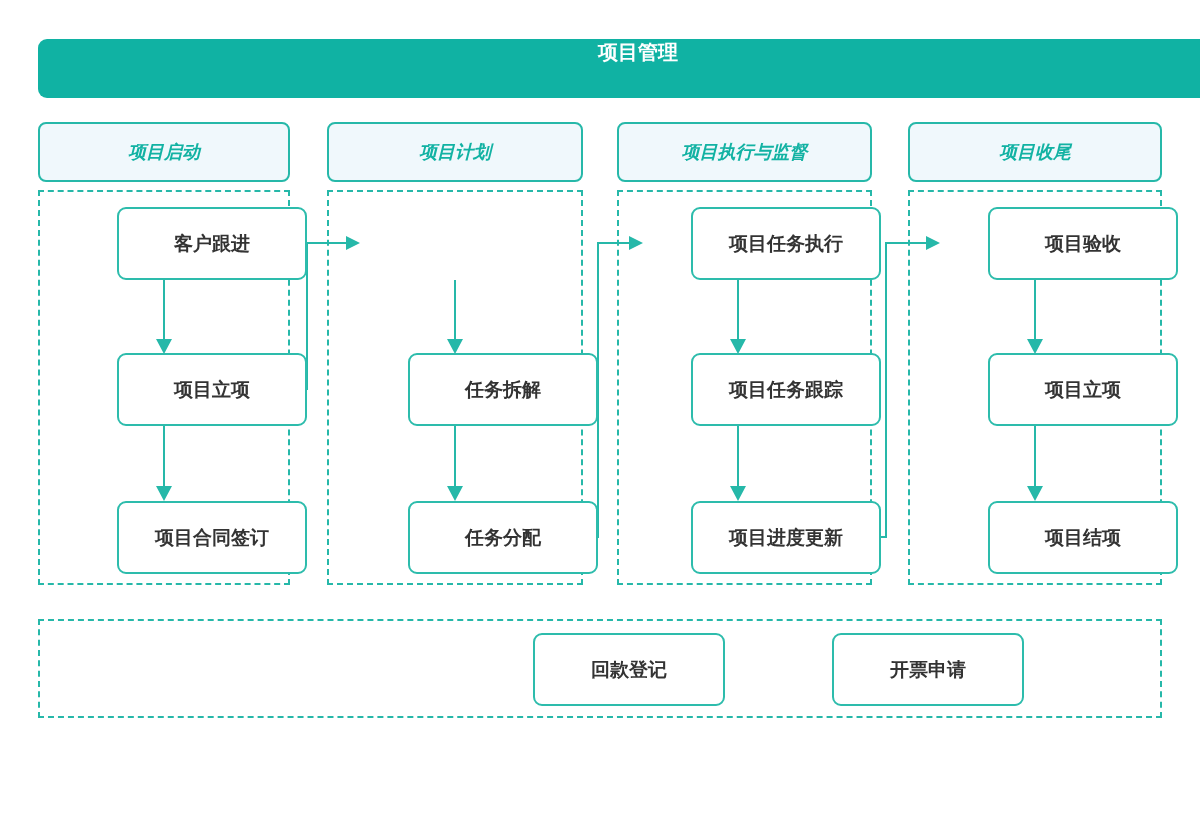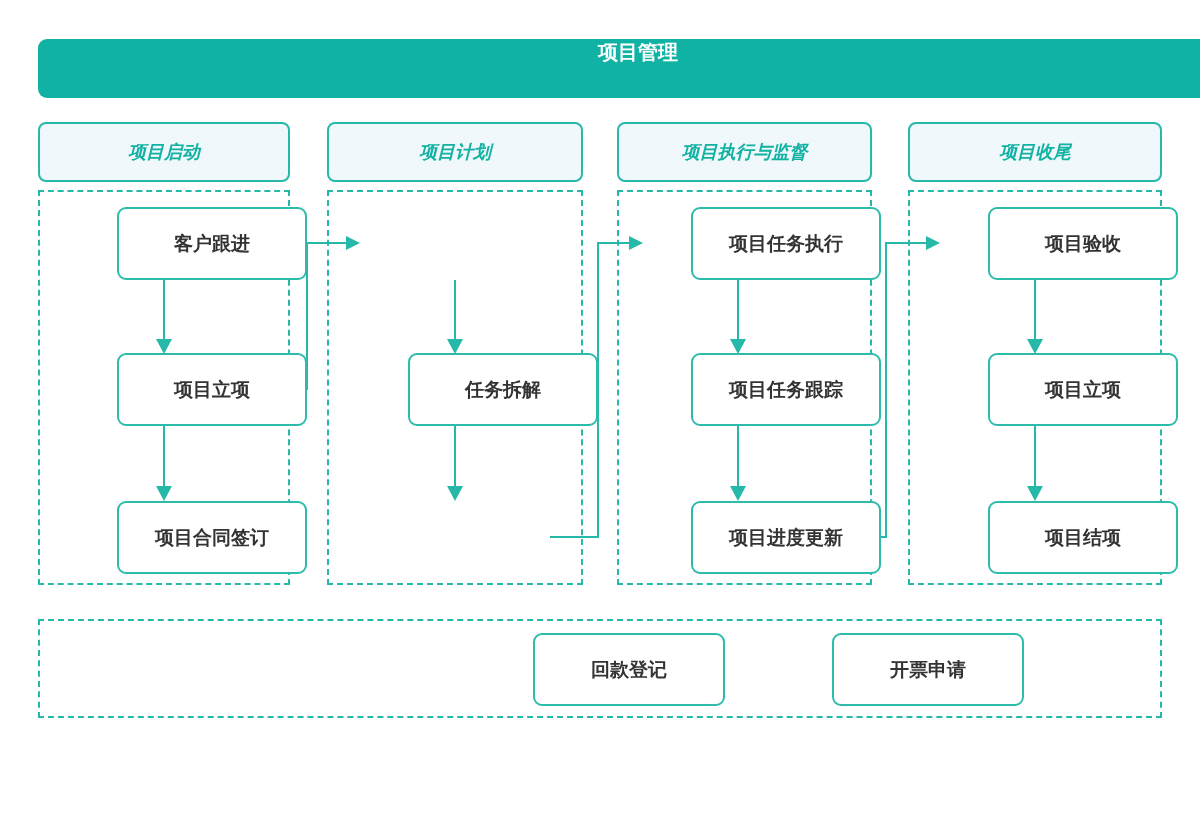--- a/index.html
+++ b/index.html
@@ -147,20 +147,23 @@
   <div class="node" style="left:69px;top:353px">
     <span>项目立项</span>
   </div>
   <div class="node" style="left:69px;top:501px">
     <span>项目合同签订</span>
   </div>
 
   <div class="node" style="left:360px;top:353px">
     <span>任务拆解</span>
   </div>
+  <div class="node" style="left:360px;top:501px">
+    <span>任务分配</span>
+  </div>
 
   <div class="node" style="left:643px;top:207px">
     <span>项目任务执行</span>
   </div>
   <div class="node" style="left:643px;top:353px">
     <span>项目任务跟踪</span>
   </div>
   <div class="node" style="left:940px;top:207px">
     <span>项目验收</span>
   </div>

